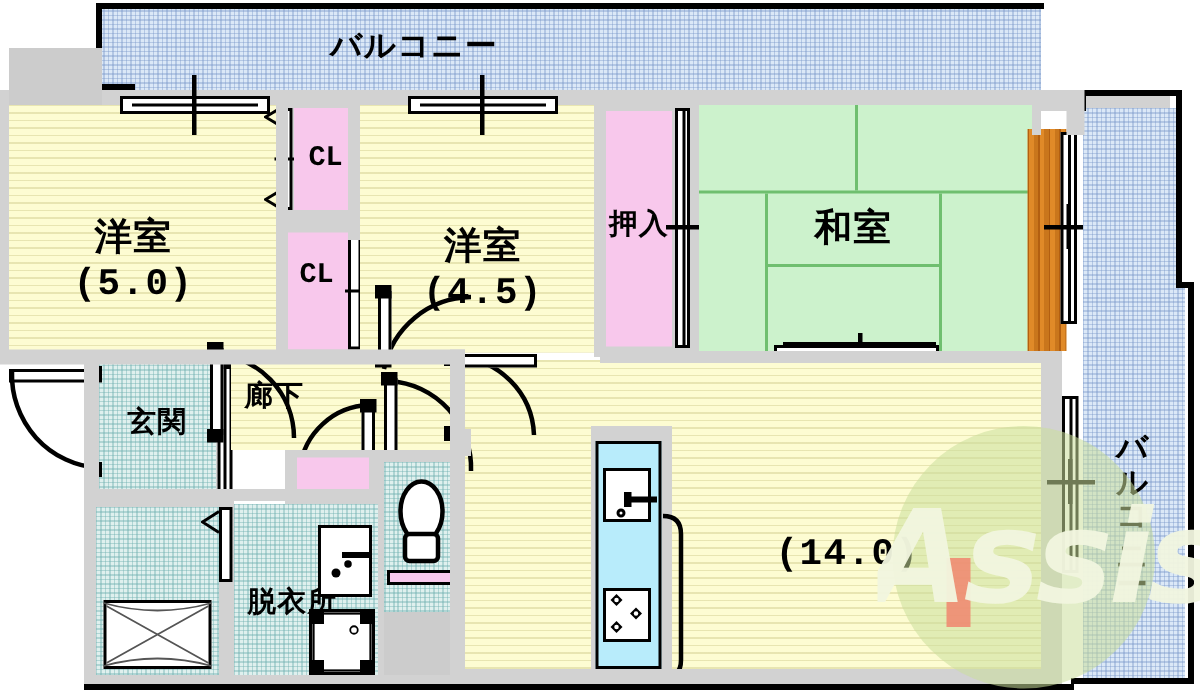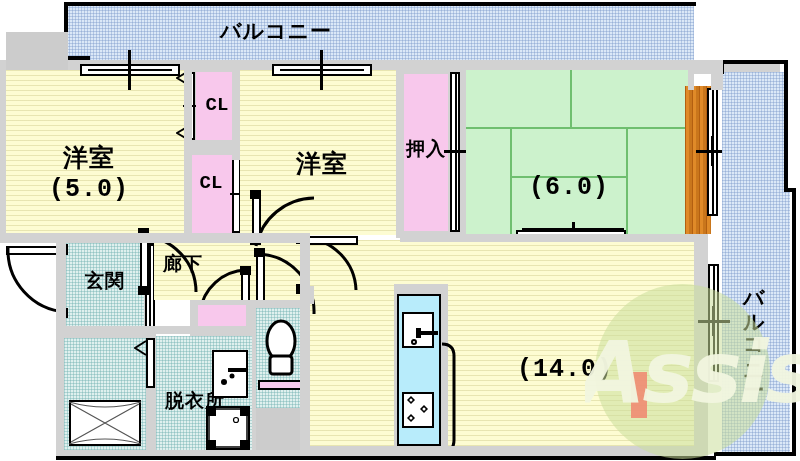--- a/index.html
+++ b/index.html
@@ -110,41 +110,42 @@
   <div class="abs ln" style="left:230px;top:193px;width:13px;height:2px;"></div>
   <svg class="abs" style="left:240px;top:156px;width:12px;height:14px;" viewBox="0 0 12 14">
     <path d="M1 1 L11 7 L1 13" fill="none" stroke="#000" stroke-width="2"></path>
   </svg>
   <svg class="abs" style="left:240px;top:208px;width:12px;height:14px;" viewBox="0 0 12 14">
     <path d="M1 1 L11 7 L1 13" fill="none" stroke="#000" stroke-width="2"></path>
   </svg>
 
   <div class="abs f-floor" style="left:240px;top:70px;width:160px;height:165px;"></div>
   <div class="lbl lbl-room" style="left:252px;top:152px;width:140px;">洋室</div>
+  <div class="lbl lbl-area" style="left:252px;top:182px;width:140px;">(4.5)</div>
 
   <div class="abs f-white thin2" style="left:272px;top:64px;width:100px;height:12px;"></div>
   <div class="abs ln" style="left:320px;top:50px;width:3px;height:40px;"></div>
   <div class="abs ln" style="left:280px;top:69px;width:84px;height:2px;"></div>
 
   <div class="abs f-wall" style="left:400px;top:70px;width:66px;height:165px;"></div>
   <div class="abs f-pink" style="left:404px;top:74px;width:44px;height:157px;"></div>
   <div class="lbl lbl-med" style="left:401px;top:140px;width:50px;">押入</div>
   <div class="abs f-white thin2" style="left:450px;top:72px;width:10px;height:160px;"></div>
   <div class="abs ln" style="left:455px;top:72px;width:2px;height:160px;"></div>
   <div class="abs ln" style="left:444px;top:150px;width:24px;height:3px;"></div>
 
   <div class="abs f-tatami" style="left:466px;top:70px;width:228px;height:165px;"></div>
 
   <div class="abs" style="left:466px;top:127px;width:228px;height:2px;background:#6fbf6f;"></div>
   <div class="abs" style="left:570px;top:70px;width:2px;height:57px;background:#6fbf6f;"></div>
   <div class="abs" style="left:510px;top:129px;width:2px;height:106px;background:#6fbf6f;"></div>
   <div class="abs" style="left:626px;top:129px;width:2px;height:106px;background:#6fbf6f;"></div>
   <div class="abs" style="left:512px;top:176px;width:114px;height:2px;background:#6fbf6f;"></div>
 
-  <div class="lbl lbl-area" style="left:509px;top:174px;width:120px;">(6.0)</div>
+  <div class="lbl lbl-room" style="left:509px;top:140px;width:120px;">和室</div>
 
   <div class="abs f-white thin2" style="left:522px;top:228px;width:102px;height:12px;"></div>
   <div class="abs ln" style="left:572px;top:222px;width:3px;height:26px;"></div>
   <div class="abs ln" style="left:530px;top:233px;width:86px;height:2px;"></div>
 
   <div class="abs f-wood" style="left:685px;top:86px;width:26px;height:148px;"></div>
   <div class="abs f-white thin2" style="left:707px;top:88px;width:11px;height:128px;"></div>
   <div class="abs ln" style="left:712px;top:88px;width:2px;height:128px;"></div>
   <div class="abs ln" style="left:696px;top:150px;width:32px;height:3px;"></div>
   <div class="abs ln" style="left:711px;top:136px;width:3px;height:30px;"></div>

